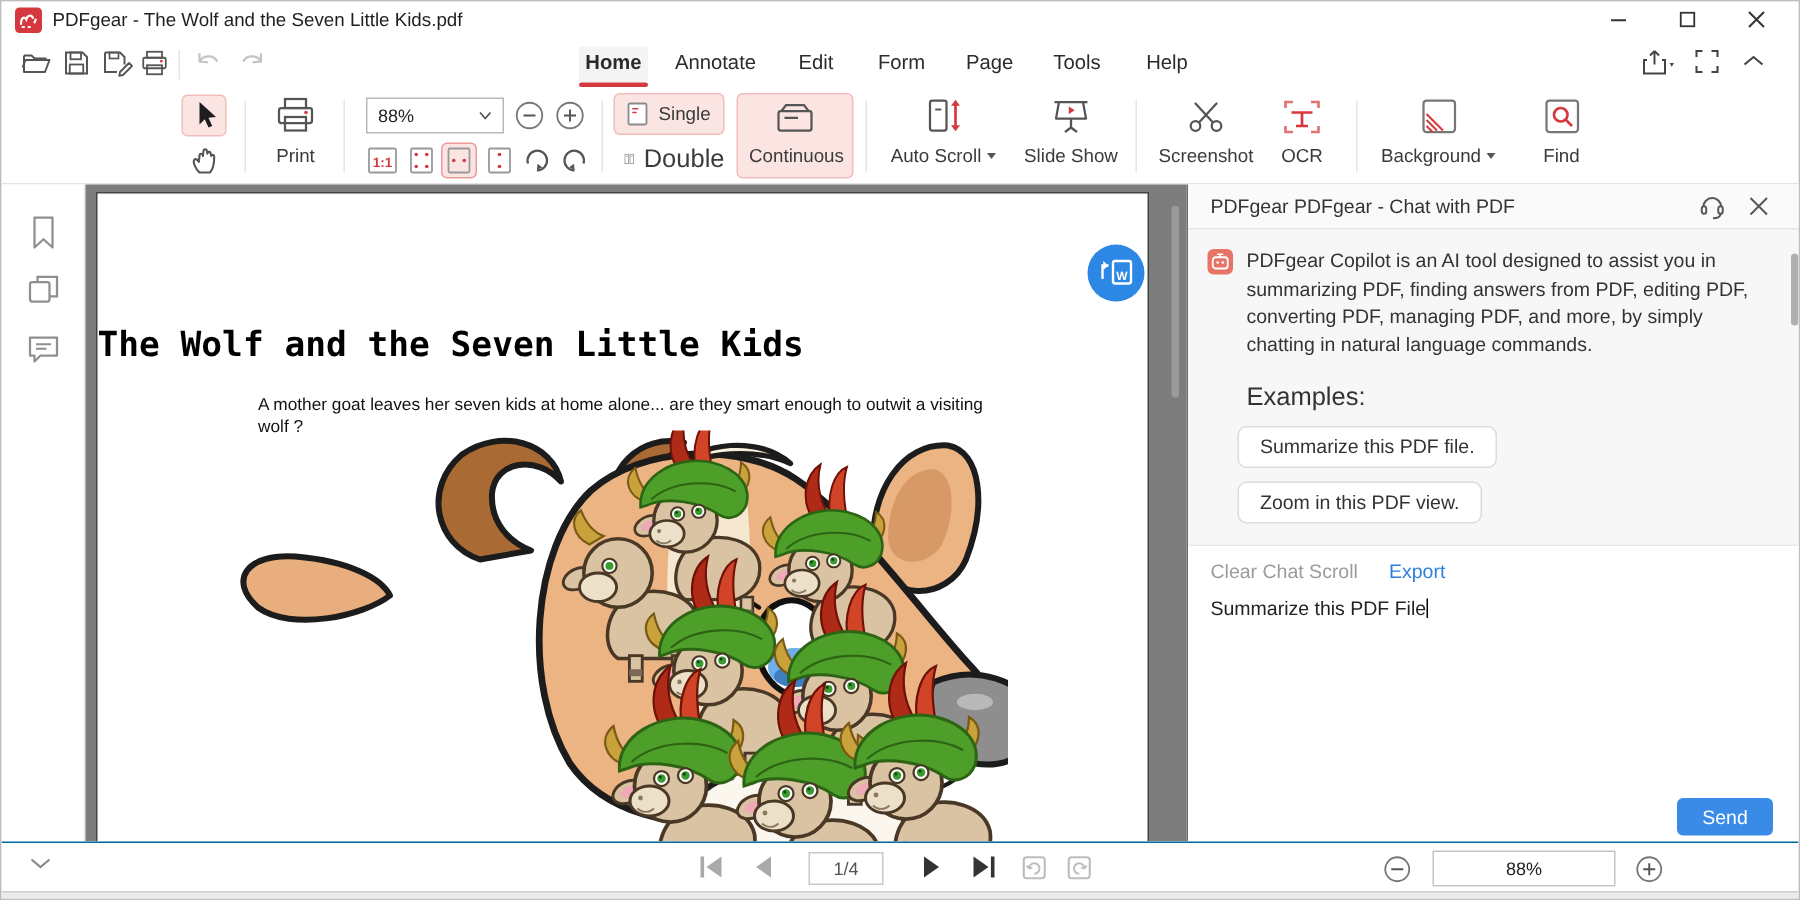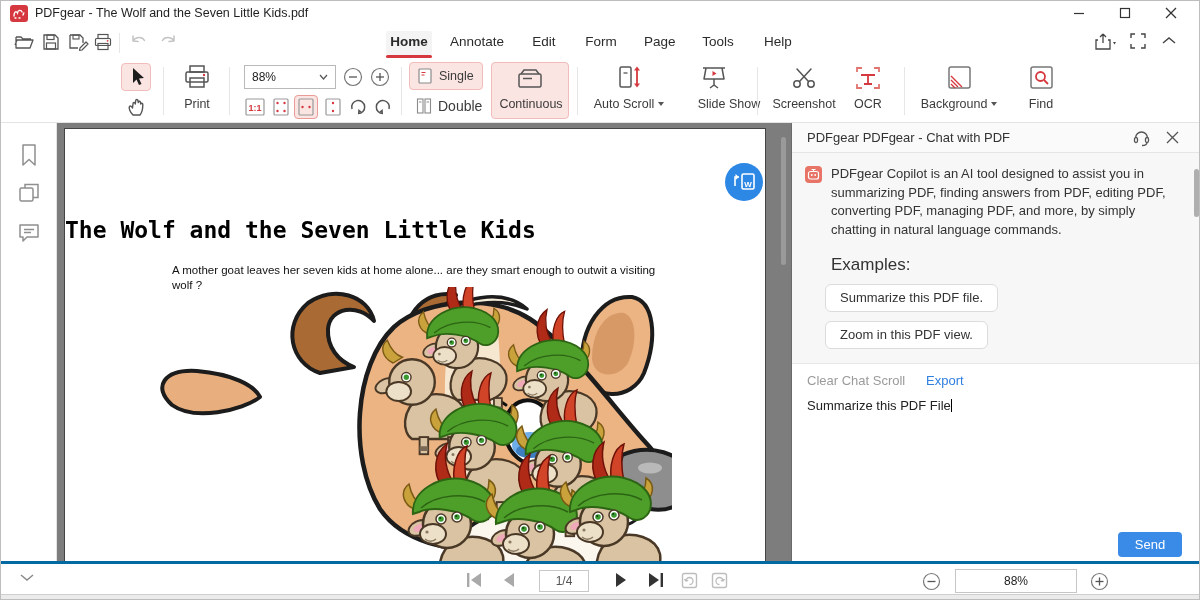--- a/index.html
+++ b/index.html
@@ -47,21 +47,21 @@
   .cp-bottom { position:absolute; left:0; top:240px; width:100%; height:198px; background:#fff; border-top:1px solid #E8E8E8; }
   .link-gray { position:absolute; left:15px; top:9px; font-size:13px; color:#9B9B9B; }
   .link-blue { position:absolute; left:134px; top:9px; font-size:13px; color:#2E7FE0; }
   .chat-input-text { position:absolute; left:15px; top:34px; font-size:13px; color:#222; }
   .caret { display:inline-block; width:1px; height:13px; background:#000; vertical-align:-2px; animation:blink 1s steps(1) infinite; }
   @keyframes blink { 50% { opacity:0; } }
   .send-btn { position:absolute; right:19px; bottom:4px; width:64px; height:25px; background:#3A8BE8; border-radius:4px; color:#fff; font-size:13px; text-align:center; line-height:25px; }
   .scroll-thumb { position:absolute; background:#AFAFAF; border-radius:3px; }
 
   
-  .bottombar { position:absolute; left:0; top:560px; width:100%; height:33px; background:#fff; border-top:3px solid #0369a1; }
+  .bottombar { position:absolute; left:0; top:560px; width:100%; height:33px; background:#fff; border-top:1px solid #0369a1; }
   .framestrip { position:absolute; left:0; top:593px; width:100%; height:7px; background:#EBEBEB; border-top:1px solid #CFCFCF; }
   .pagebox { position:absolute; left:538px; top:6px; width:50px; height:22px; border:1px solid #C8C8C8; background:#fff; font-size:12px; color:#555; text-align:center; line-height:20px; }
   .zbox { position:absolute; left:954px; top:5px; width:122px; height:24px; border:1px solid #C6C6C6; background:#fff; font-size:12px; color:#222; text-align:center; line-height:22px; }
 
   svg { display:block; }
   .illustration { position:absolute; left:37px; top:158px; width:570px; height:341px; overflow:hidden; }
 </style>
 </head>
 <body>
 
@@ -250,21 +250,21 @@
           <path d="M4.5,5.5 h4 M4.5,8 h3" stroke="#D6383F" stroke-width="1.1"></path>
         </svg>
       <span style="font-size:12.5px; color:#3b3b3b; margin-left:6px;">Single</span>
     </div>
     <div class="abs" style="left:408px; top:34px; width:74px; height:26px; display:flex; align-items:center; padding-left:7px;">
       <svg width="16" height="18" viewBox="0 0 16 18">
           <rect x="1.5" y="2" width="5.5" height="14" fill="none" stroke="#8a8a8a" stroke-width="1.1"></rect>
           <rect x="9" y="2" width="5.5" height="14" fill="none" stroke="#8a8a8a" stroke-width="1.1"></rect>
           <path d="M3,5 h2.5 M10.5,5 h2.5" stroke="#8a8a8a" stroke-width="1"></path>
         </svg>
-      <span style="font-size:14px; color:#3b3b3b; margin-left:6px;">Double</span>
+      <span style="font-size:17px; color:#3b3b3b; margin-left:6px;">Double</span>
     </div>
 
     <div class="abs pinksel" style="left:490px; top:3px; width:78px; height:57px; text-align:center;">
       <svg width="30" height="26" viewBox="0 0 30 26" style="margin:3px auto 0;">
           <path d="M6,8 l3,-4 h12 l3,4" fill="none" stroke="#555" stroke-width="1.5"></path>
           <rect x="4" y="8" width="22" height="13" rx="1.5" fill="none" stroke="#555" stroke-width="1.5"></rect>
           <path d="M8,12.5 h9" stroke="#555" stroke-width="1.5"></path>
         </svg>
       <div class="tool-label" style="left:0; top:34px; width:78px;">Continuous</div>
     </div>
@@ -278,21 +278,21 @@
           <path d="M23,3.5 l-3,4 h6 Z" fill="#D6383F"></path>
           <path d="M23,24.5 l-3,-4 h6 Z" fill="#D6383F"></path>
         </svg>
       <div class="tool-label" style="left:0; top:36px; width:92px;"><span>Auto Scroll</span><span class="dd-arrow"></span></div>
     </div>
     <div class="abs" style="left:676px; top:2px; width:74px; height:56px;">
       <svg width="30" height="30" viewBox="0 0 30 30" style="margin:2px auto 0;">
           <path d="M4,5 h22 M7,5 l-2,11 h20 l-2,-11 M15,16 v6 M11,25 l4,-3 l4,3" fill="none" stroke="#555" stroke-width="1.5" stroke-linejoin="round"></path>
           <path d="M13.5,8 l4,2.5 l-4,2.5 Z" fill="#D6383F"></path>
         </svg>
-      <div class="tool-label" style="left:15px; top:36px; width:74px;">Slide Show</div>
+      <div class="tool-label" style="left:0; top:36px; width:74px;">Slide Show</div>
     </div>
     <div class="vsep" style="left:756px;"></div>
 
     <div class="abs" style="left:763px; top:2px; width:80px; height:56px;">
       <svg width="32" height="30" viewBox="0 0 32 30" style="margin:2px auto 0;">
           <circle cx="9" cy="21" r="3.2" fill="none" stroke="#555" stroke-width="1.5"></circle>
           <circle cx="23" cy="21" r="3.2" fill="none" stroke="#555" stroke-width="1.5"></circle>
           <path d="M11.5,18.5 L23,6 M20.5,18.5 L9,6" fill="none" stroke="#555" stroke-width="1.5" stroke-linecap="round"></path>
         </svg>
       <div class="tool-label" style="left:0; top:36px; width:80px;">Screenshot</div>

